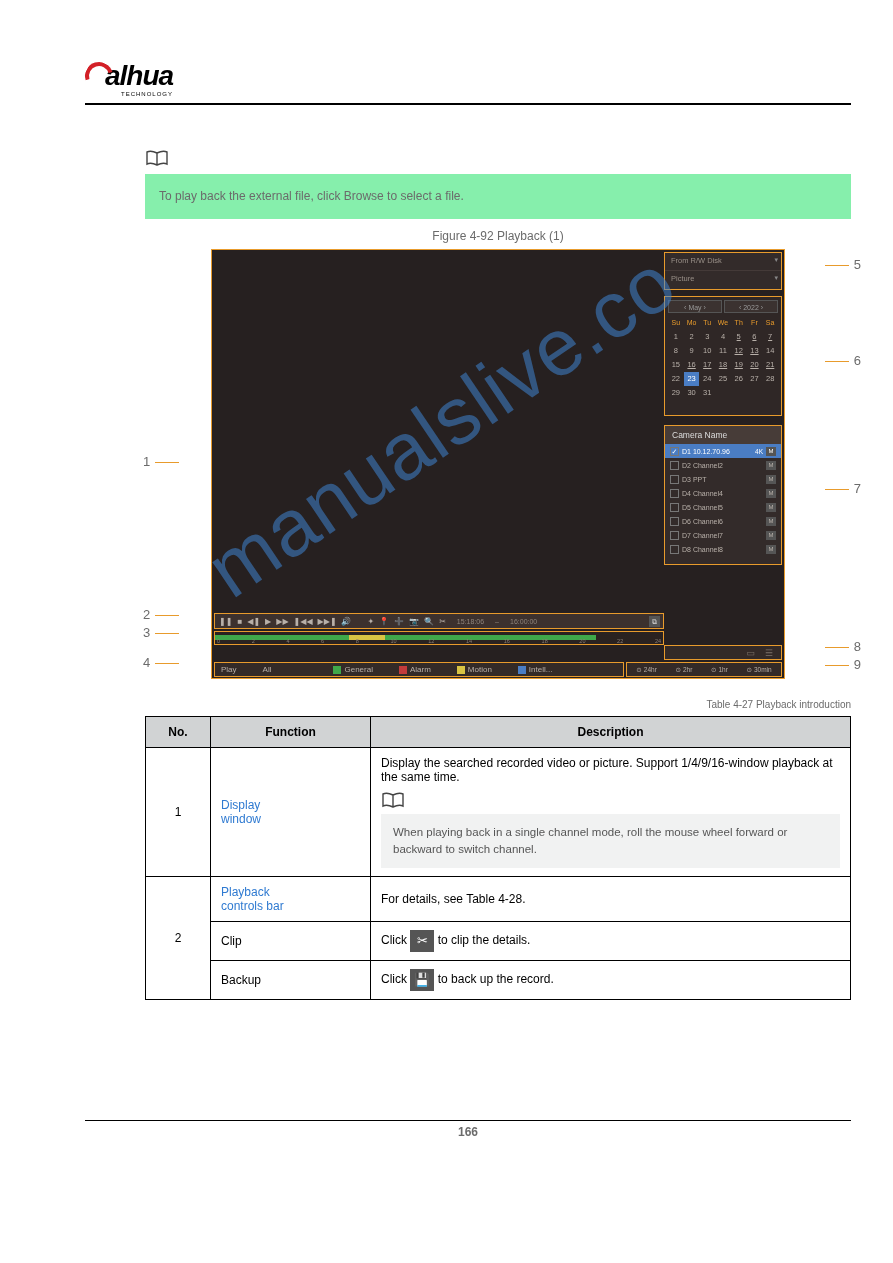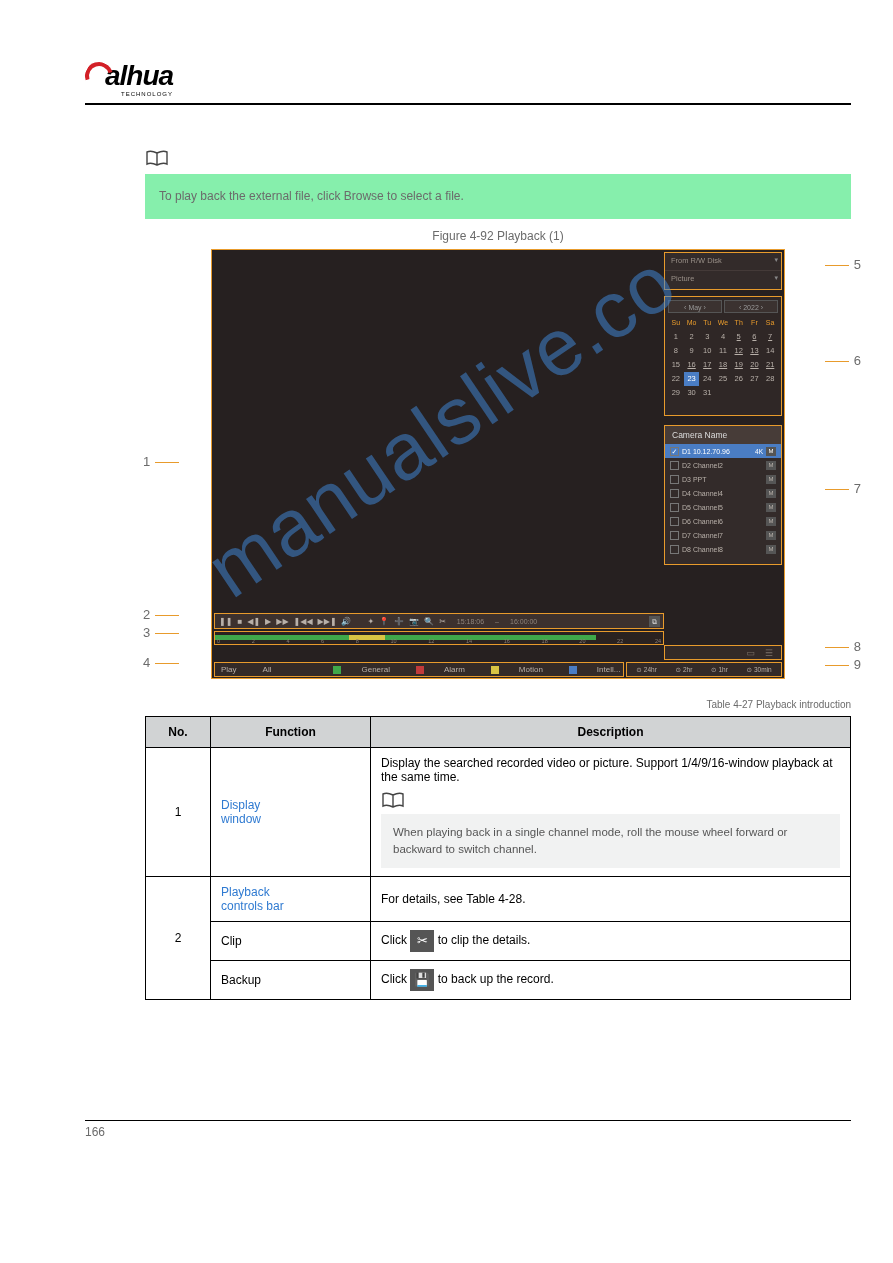--- a/index.html
+++ b/index.html
@@ -47,42 +47,42 @@
   .tb-ic { color: #b8b0a9; font-size: 8px; }
   .tb-q { position: absolute; right: 3px; top: 2px; width: 11px; height: 11px; background: #555; color: #ddd; font-size: 7px; text-align: center; line-height: 11px; }
   .tb-time { font-size: 7px; color: #8f857c; margin-left: 6px; }
   
   .timebar { position: absolute; left: 2px; top: 381px; width: 450px; height: 14px; border: 1px solid #e89b2c; background: #2a2220; }
   .tb-gr { position: absolute; left: 0; top: 3px; height: 5px; width: 85%; background: #3fa84a; }
   .tb-ye { position: absolute; left: 30%; top: 3px; height: 5px; width: 8%; background: #d9c443; }
   .tb-ticks { position: absolute; bottom: 0; left: 0; right: 0; height: 6px; display: flex; justify-content: space-between; font-size: 5.5px; color: #8a7f76; padding: 0 2px; }
   
   .bottom-left { position: absolute; left: 2px; top: 412px; width: 410px; height: 15px; border: 1px solid #e89b2c; background: #332a27; display: flex; align-items: center; font-size: 8px; color: #b8b0a9; padding: 0 6px; gap: 26px; }
-  .chip { display: inline-flex; align-items: center; gap: 20px; }
+  .chip { display: inline-flex; align-items: center; gap: 3px; }
   .sq { width: 8px; height: 8px; display: inline-block; }
   .sq-g { background: #3fa84a; } .sq-r { background: #c23b3b; } .sq-y { background: #d9c443; } .sq-b { background: #4a7dc4; }
   .bottom-right { position: absolute; right: 2px; top: 412px; width: 156px; height: 15px; border: 1px solid #e89b2c; background: #332a27; display: flex; align-items: center; justify-content: space-around; font-size: 6.5px; color: #b8b0a9; }
   .zoom-opt { display: flex; align-items: center; gap: 2px; }
   
   .panel8 { position: absolute; right: 2px; top: 395px; width: 118px; height: 15px; border: 1px solid #e89b2c; background: #332a27; display: flex; align-items: center; justify-content: flex-end; gap: 10px; padding-right: 8px; }
   .p8-ic { color: #7d736a; font-size: 9px; }
   
   .co { position: absolute; font-size: 13px; color: #6b6b6b; }
   .co-line-h { position: absolute; border-top: 1px solid #e89b2c; }
   
   .tbl-caption { text-align: right; margin-top: 20px; font-size: 10px; color: #6b6b6b; }
   table.desc { width: 100%; border-collapse: collapse; margin-top: 6px; }
   table.desc th, table.desc td { border: 1px solid #000; padding: 8px 10px; font-size: 12px; vertical-align: middle; }
   table.desc th { background: #d1d3d4; font-weight: bold; text-align: center; }
   .fn-col { color: #2f7ad1; }
   .cut-icon { display: inline-block; width: 24px; height: 22px; background: #555; color: #fff; text-align: center; line-height: 22px; font-size: 13px; vertical-align: middle; }
   .save-icon { display: inline-block; width: 24px; height: 22px; background: #555; color: #fff; text-align: center; line-height: 22px; font-size: 13px; vertical-align: middle; }
   .inner-note { background: #f1f2f2; padding: 10px 12px; margin-top: 6px; font-size: 11.5px; color: #565656; line-height: 1.45; }
   .watermark { position: absolute; top: 380px; left: 170px; font-size: 80px; color: rgba(62,131,208,0.55); transform: rotate(-34deg); pointer-events: none; font-weight: 400; letter-spacing: 1px; z-index: 50; }
-  .footer { border-top: 1px solid #000; margin-top: 120px; padding-top: 4px; font-size: 12px; color: #6b6b6b; }
+  .footer { border-top: 1px solid #000; margin-top: 120px; padding-top: 4px; text-align: center; font-size: 12px; color: #6b6b6b; font-weight: bold; }
   
   .road { position: absolute; left: 0; bottom: 0; width: 100%; height: 65%; background: linear-gradient(#7f8a7d, #9a8f85 40%, #8c8278); clip-path: polygon(14% 0, 86% 0, 100% 100%, 0 100%); }
   .sky { position: absolute; top: 0; left: 0; right: 0; height: 38%; background: linear-gradient(#a8b6bf, #8fa3af); }
   .bldg { position: absolute; top: 0; background: #7a8790; }
   .tree { position: absolute; border-radius: 50%; background: #3d5c36; }
   .person { position: absolute; width: 24px; height: 56px; }
   .person .head { width: 10px; height: 10px; border-radius: 50%; background: #2a2a2a; margin: 0 auto; }
   .person .body { width: 22px; height: 30px; background: #e6e6e6; margin: 1px auto 0; border-radius: 3px; }
   .person .legs { width: 16px; height: 16px; background: #2a2a2a; margin: 0 auto; }
 </style>

